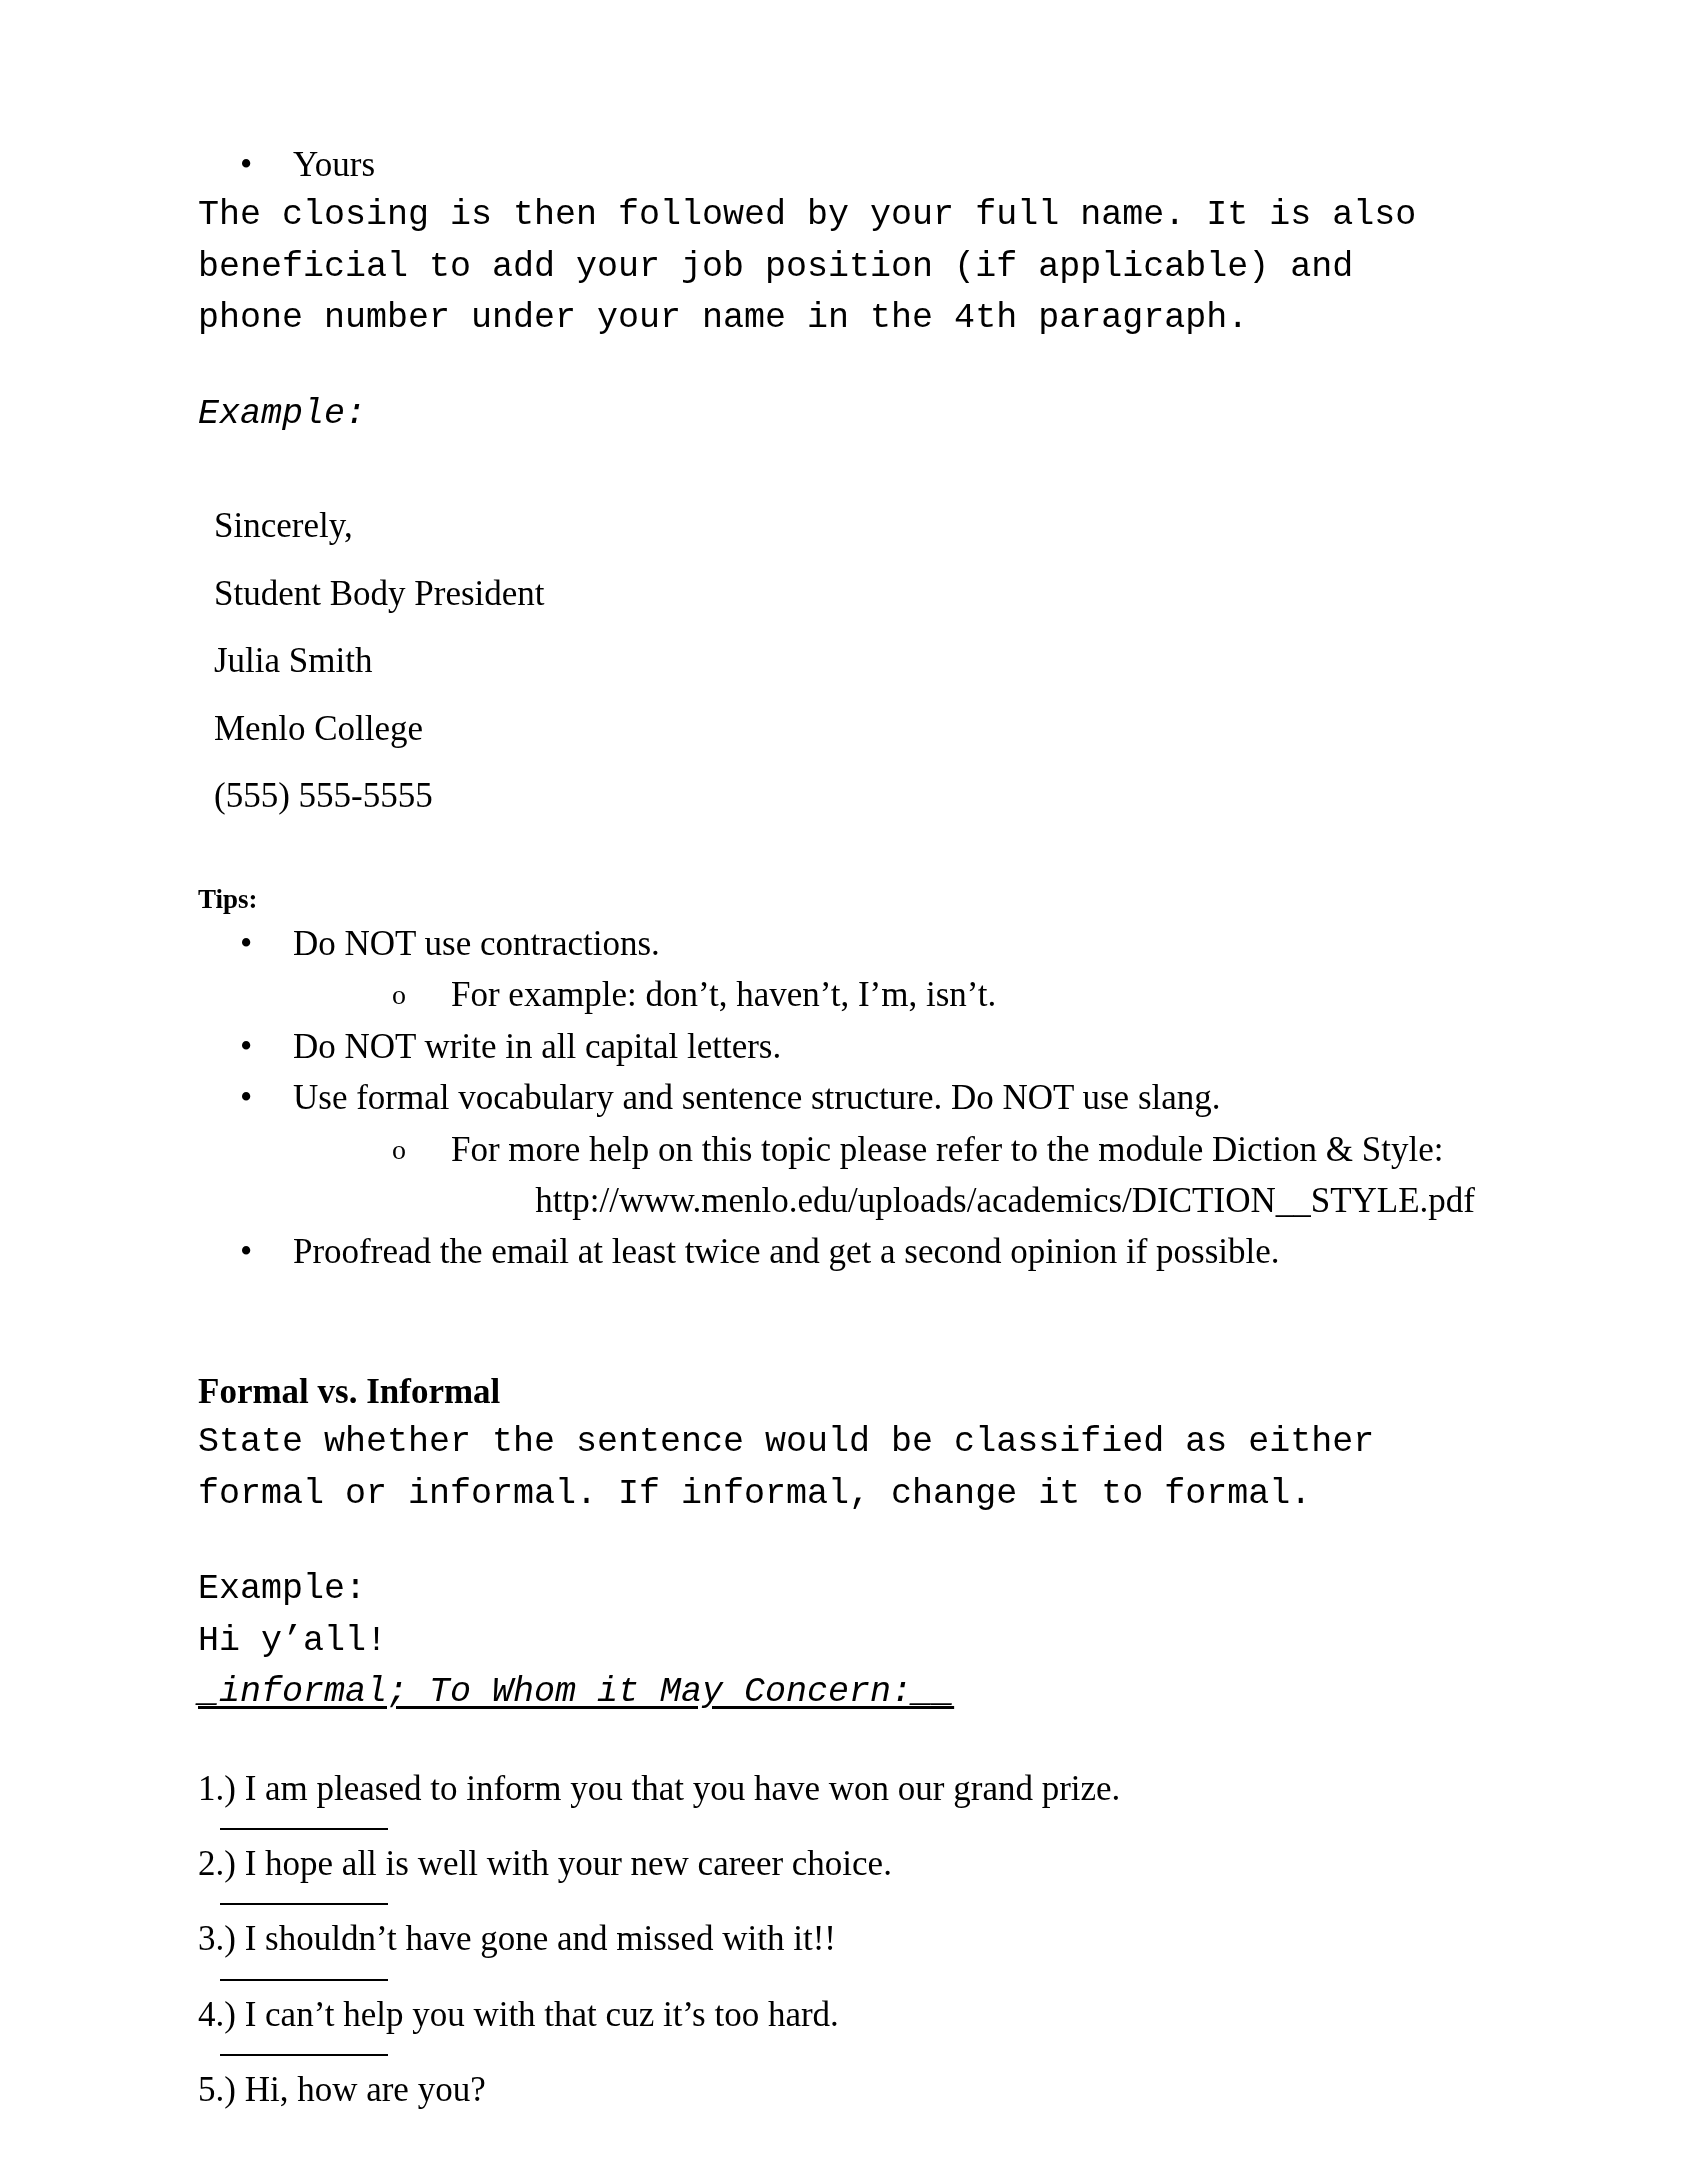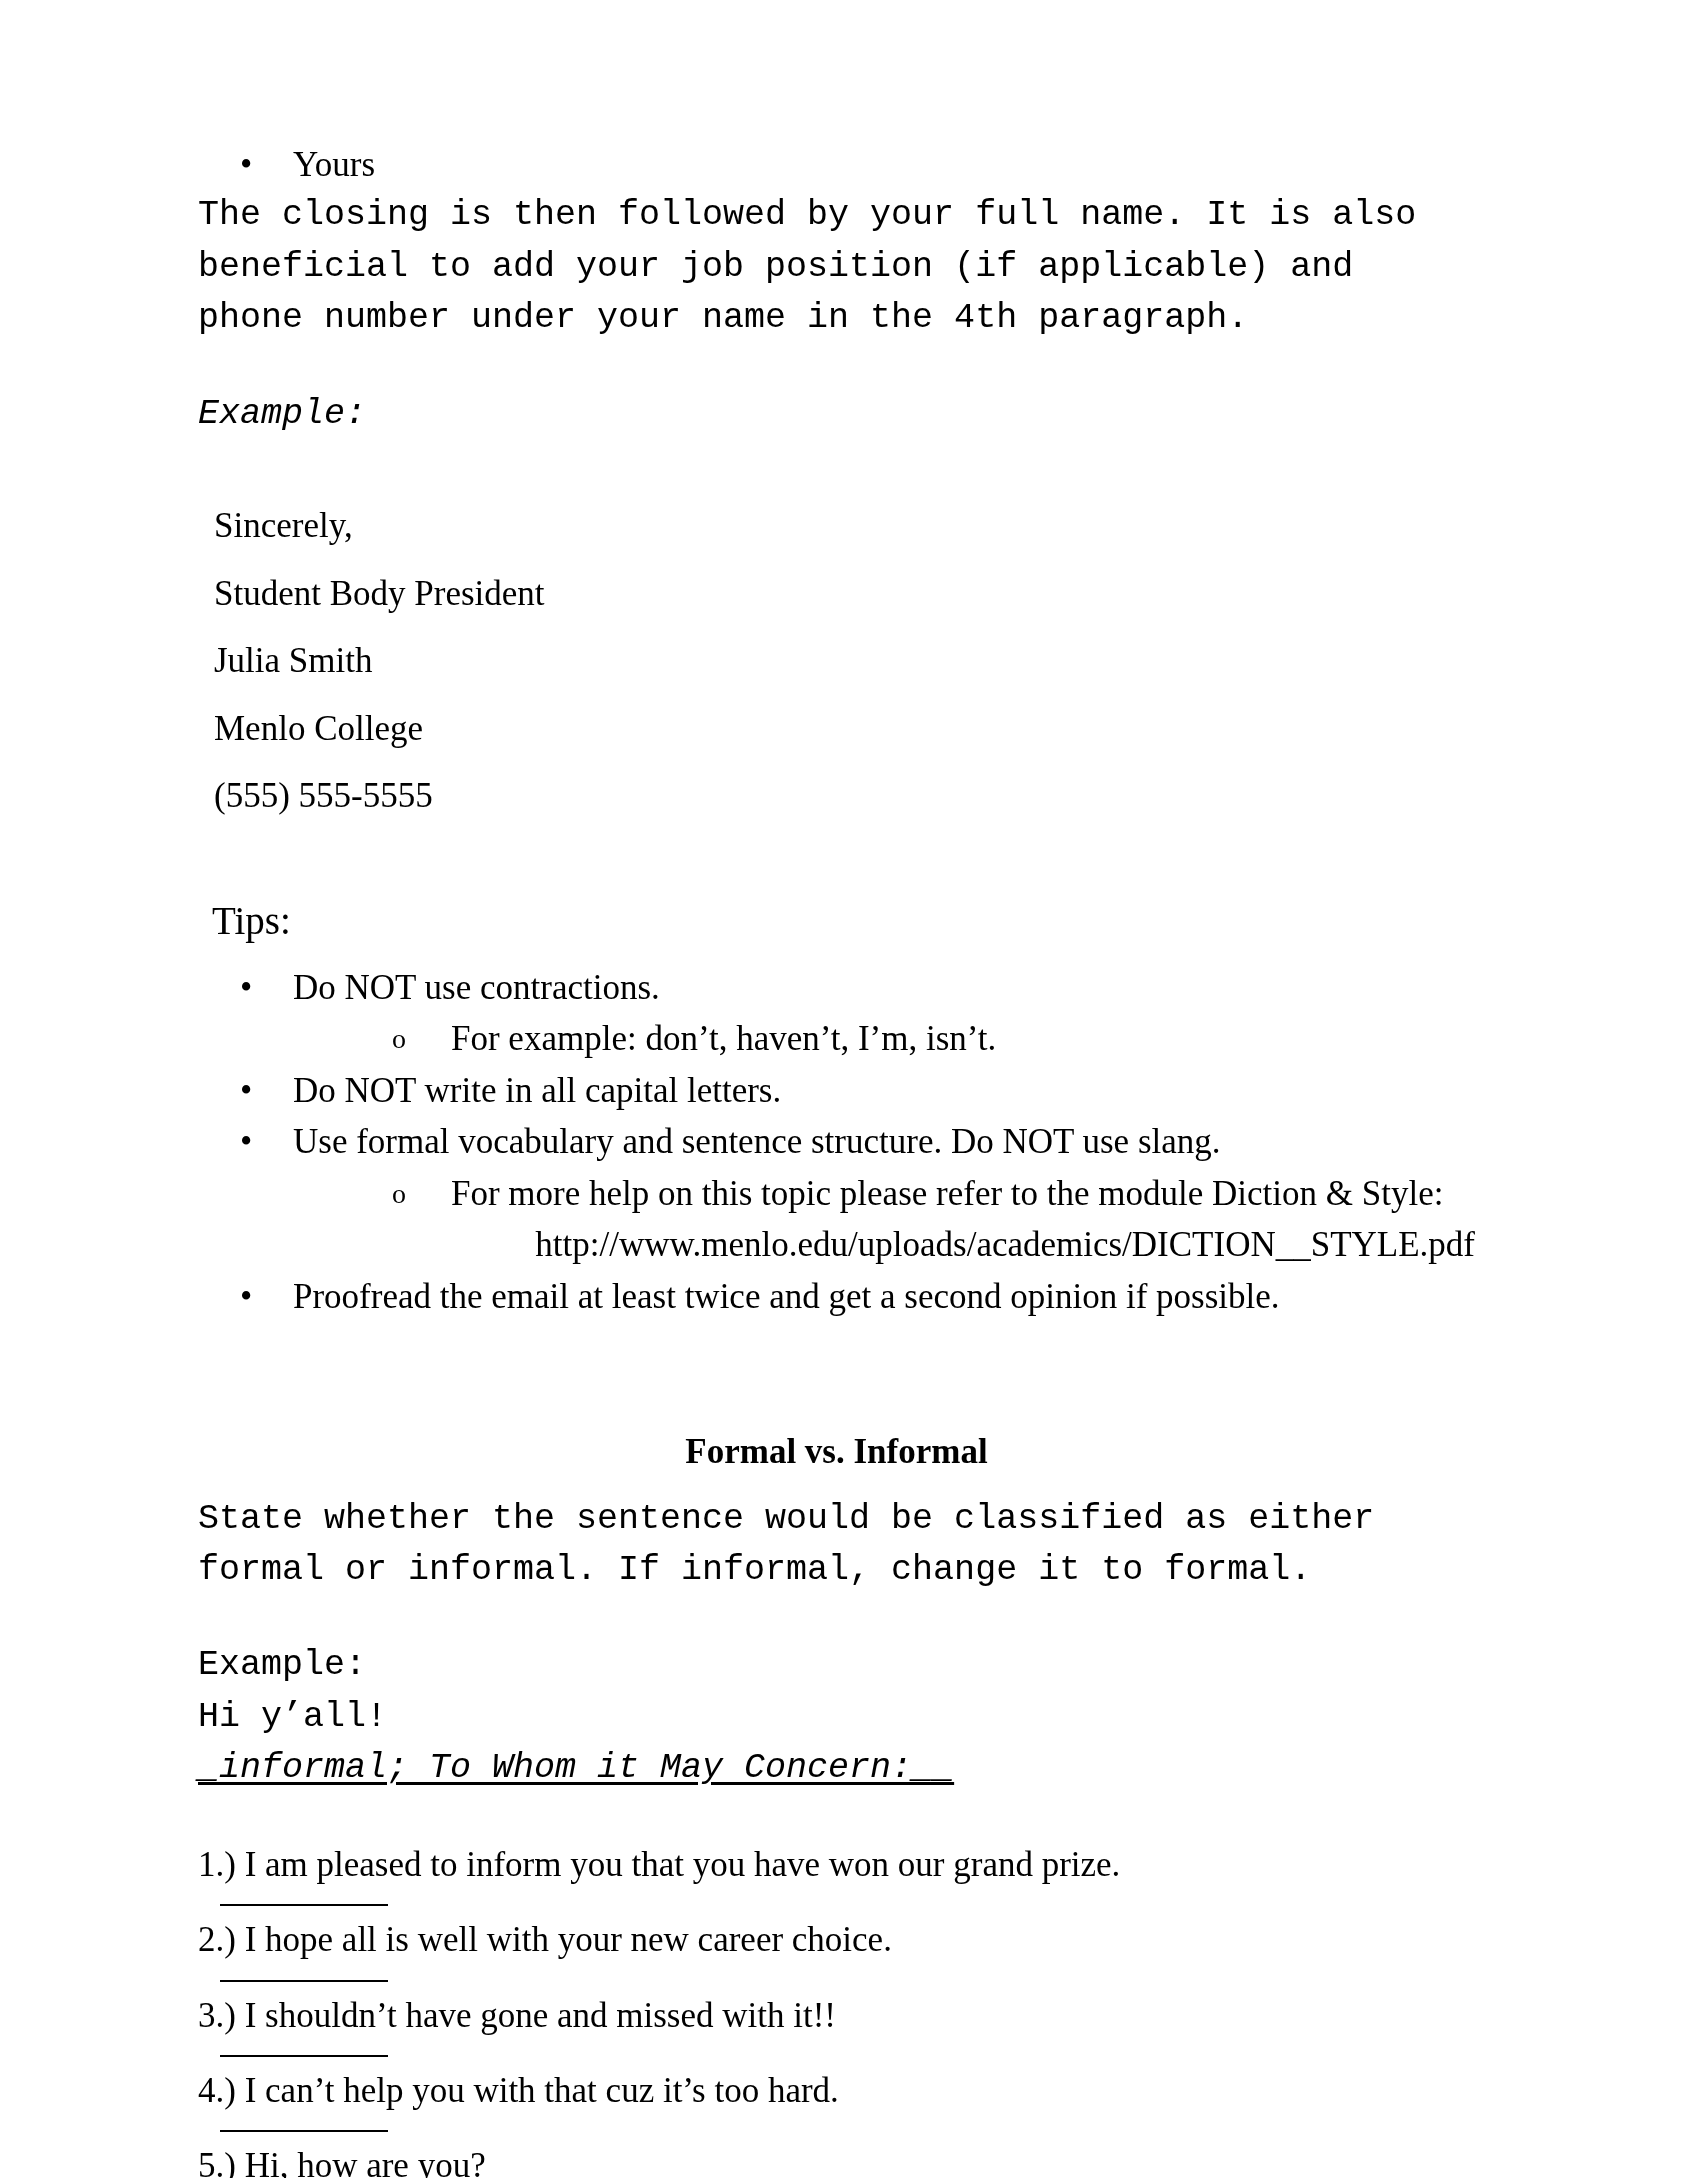--- a/index.html
+++ b/index.html
@@ -34,31 +34,30 @@
     text-align: left;
     font-family: Liberation Mono, monospace;
   }
   .spacer-line {
     height: 44px;
   }
   .italic { font-style: italic; }
 
   
   .heading {
-    font-weight: normal;
-    font-size: 39px;
-    margin: 14px;
+    font-weight: bold;
+    font-size: 27px;
+    margin: 0;
     line-height: 1.35;
   }
   .subheading {
     font-weight: bold;
     font-size: 35px;
-    margin: 16px;
-    line-height: 1.47;
-    text-align: center;
+    margin: 0;
+    line-height: 1.47;
   }
 
   
   .bullet-list {
     list-style: none;
     margin: 0;
     padding: 0;
   }
   .bullet-item {
     position: relative;

